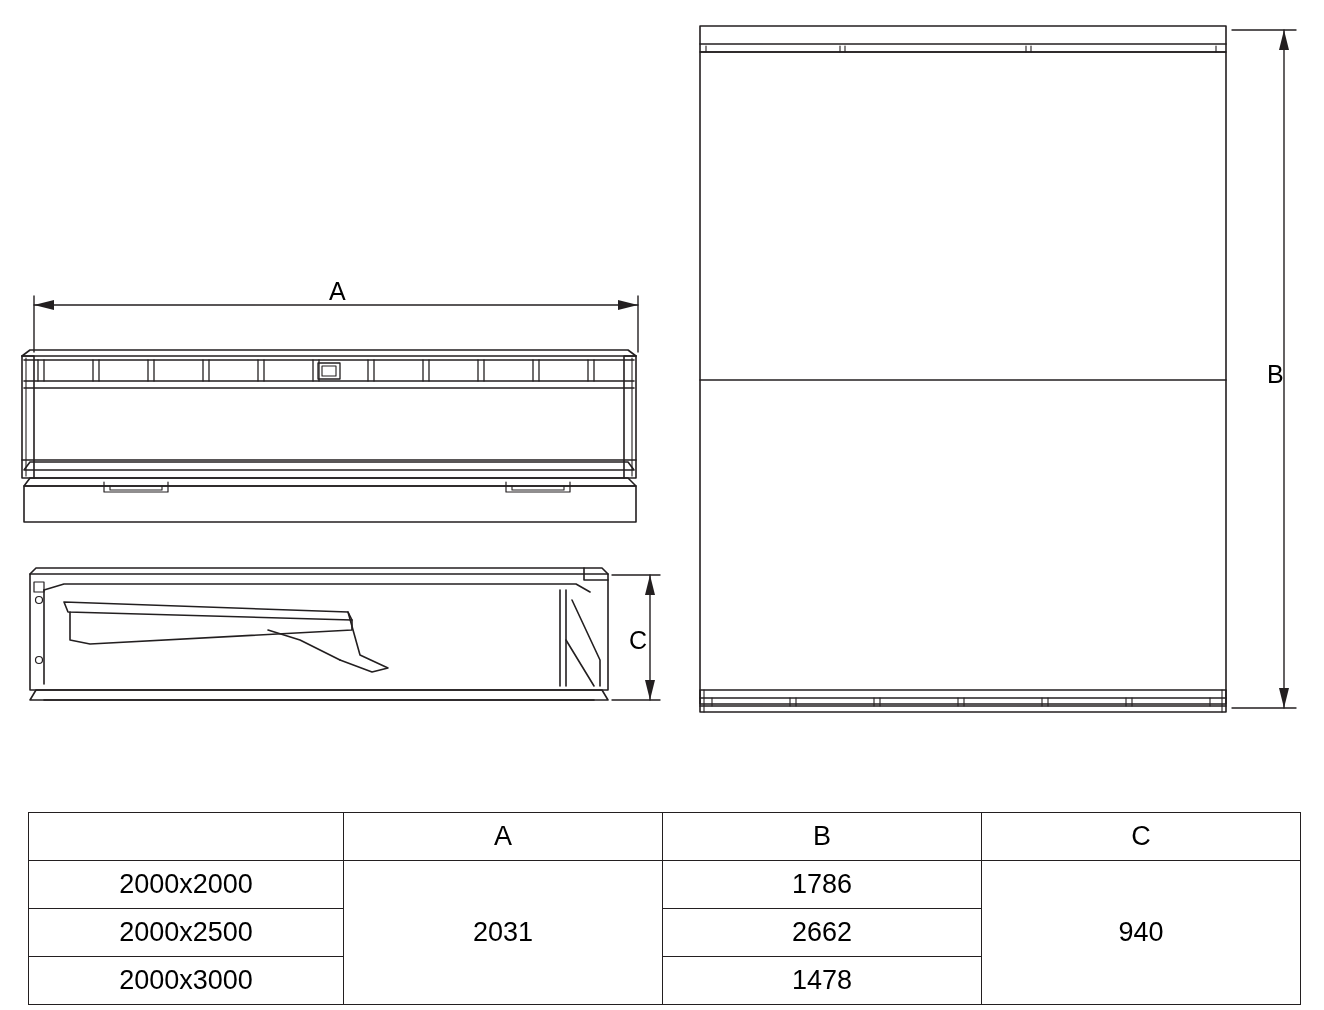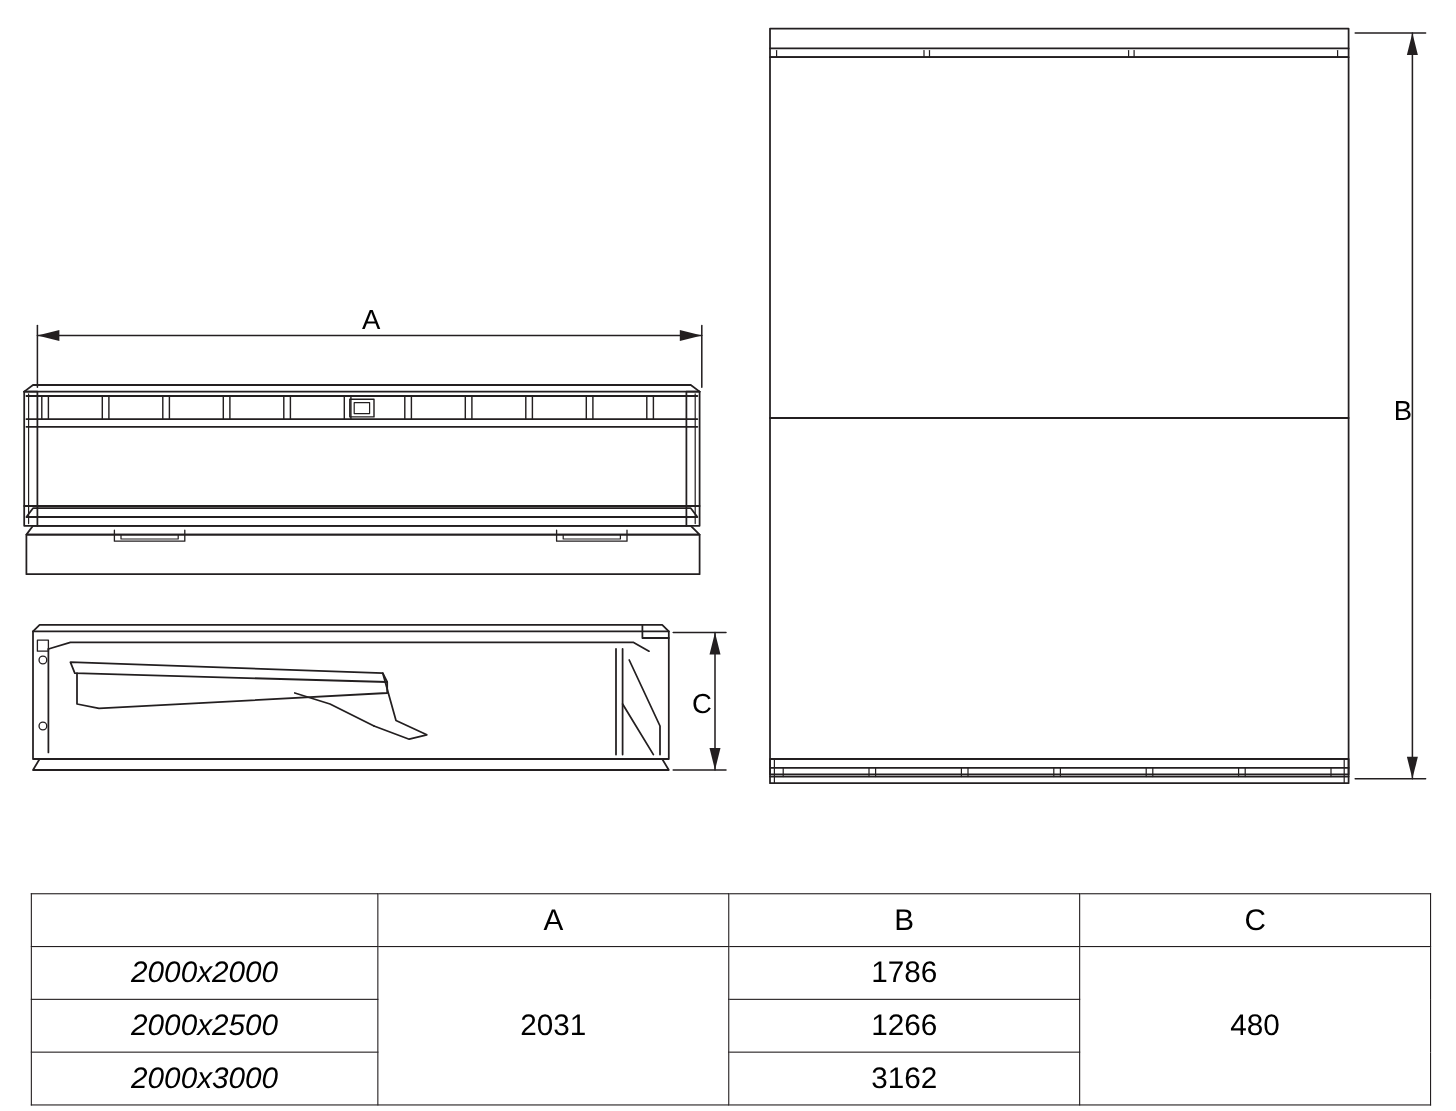--- a/index.html
+++ b/index.html
@@ -44,21 +44,21 @@
   #spec-table td, #spec-table th {
     border: 1px solid #231f20;
     text-align: center;
     font-weight: normal;
     font-size: 27px;
     font-family: "Liberation Sans", sans-serif;
     color: #000;
     padding: 0;
     height: 47px;
   }
-  #spec-table .col-name  { width: 314px; font-style: italic; }
+  #spec-table .col-name  { width: 314px; }
   #spec-table .col-a     { width: 318px; }
   #spec-table .col-b     { width: 318px; }
   #spec-table .col-c     { width: 318px; }
   .vcell { vertical-align: middle; }
 </style>
 </head>
 <body>
 
 <svg id="canvas" viewBox="0 0 1324 1010">
   <g fill="none" stroke="#231f20" stroke-width="1.6" stroke-linejoin="round" stroke-linecap="round">
@@ -214,24 +214,24 @@
     <tr>
       <th class="col-name"></th>
       <th class="col-a">A</th>
       <th class="col-b">B</th>
       <th class="col-c">C</th>
     </tr>
     <tr>
       <td class="col-name">2000x2000</td>
       <td class="col-a vcell" rowspan="3">2031</td>
       <td class="col-b">1786</td>
-      <td class="col-c vcell" rowspan="3">480</td>
+      <td class="col-c vcell" rowspan="3">940</td>
     </tr>
     <tr>
       <td class="col-name">2000x2500</td>
-      <td class="col-b">1266</td>
+      <td class="col-b">2662</td>
     </tr>
     <tr>
       <td class="col-name">2000x3000</td>
-      <td class="col-b">3162</td>
+      <td class="col-b">1478</td>
     </tr>
   </tbody>
 </table>
 
 </body></html>

